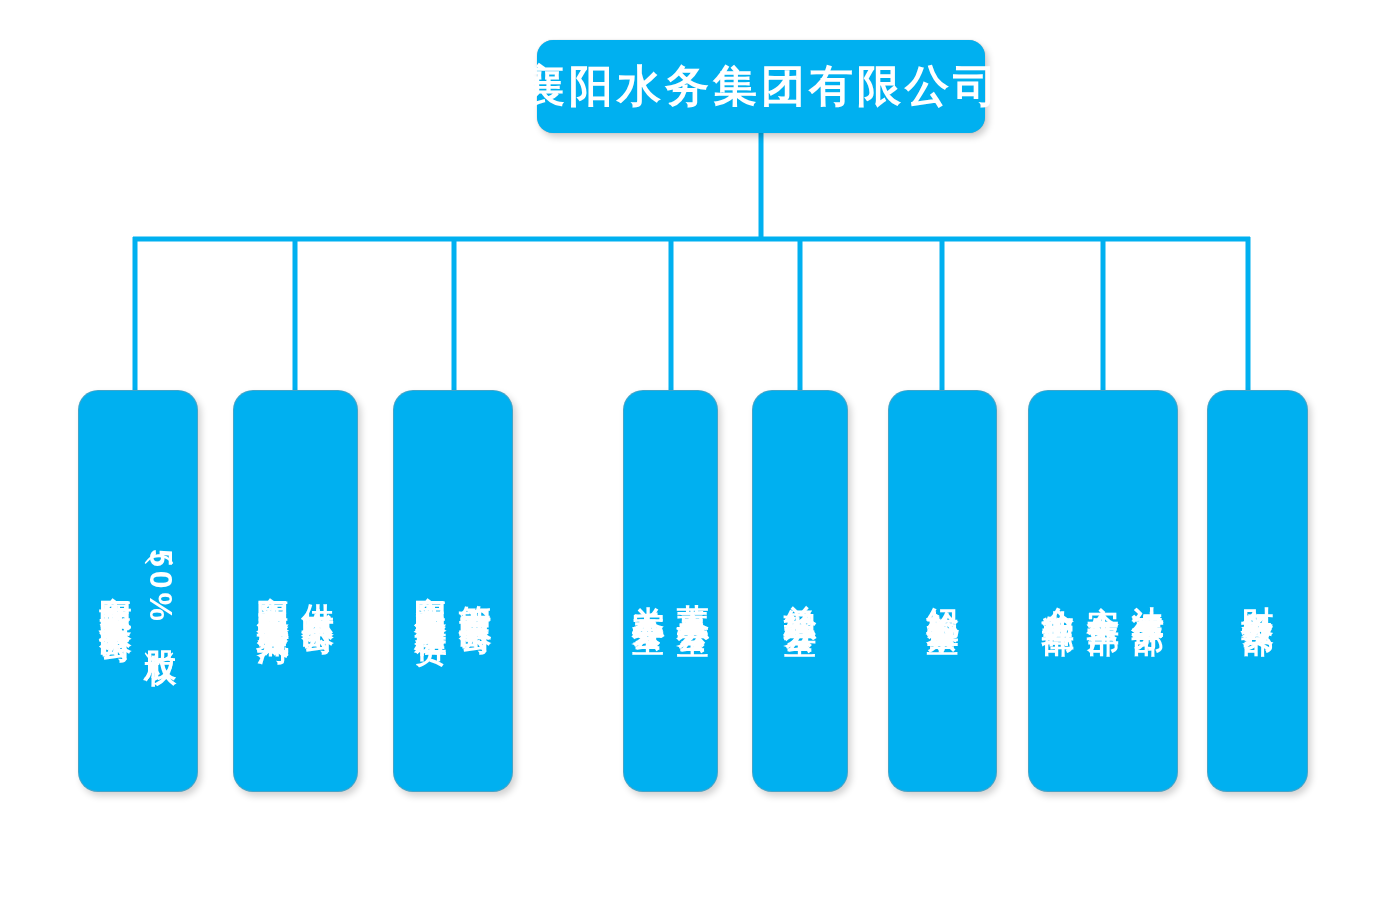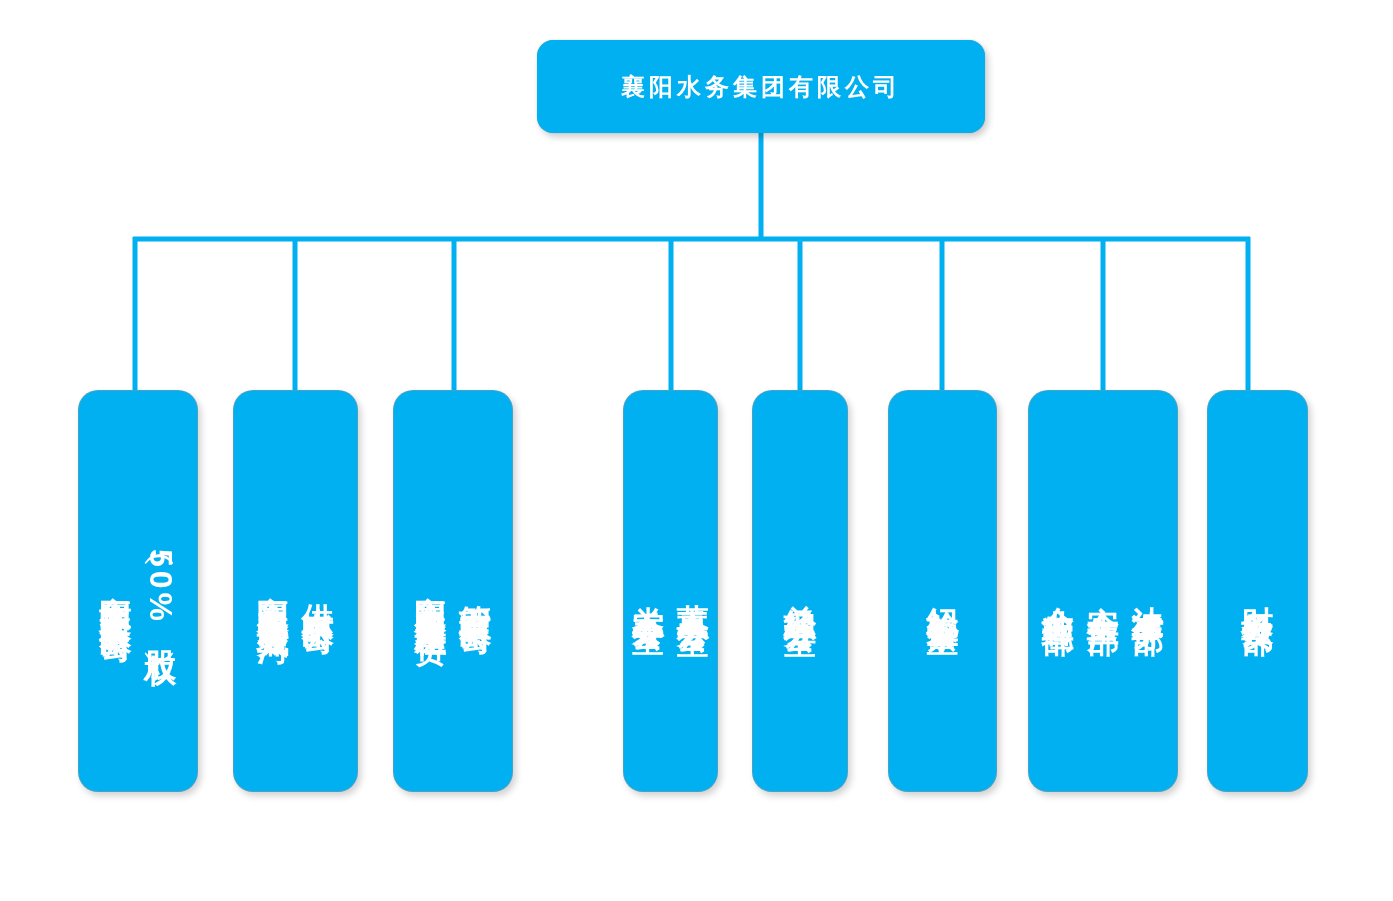--- a/index.html
+++ b/index.html
@@ -21,21 +21,21 @@
   .root-node{
     position:absolute;
     left:537px;top:40px;width:448px;height:93px;
     background:#00b0f0;
     border-radius:16px;
     display:flex;align-items:center;justify-content:center;
     box-shadow:3px 4px 7px rgba(0,0,0,0.20), 0 0 1px rgba(120,120,120,0.6);
   }
   .root-node .root-label{
     color:#ffffff;
-    font-size:24px;
+    font-size:44px;
     font-weight:700;
     letter-spacing:4px;
     white-space:nowrap;
   }
   .vnode{
     position:absolute;
     top:390px;height:402px;
     background:#00b0f0;
     border-radius:20px;
     border:1px solid rgba(150,150,150,0.45);

